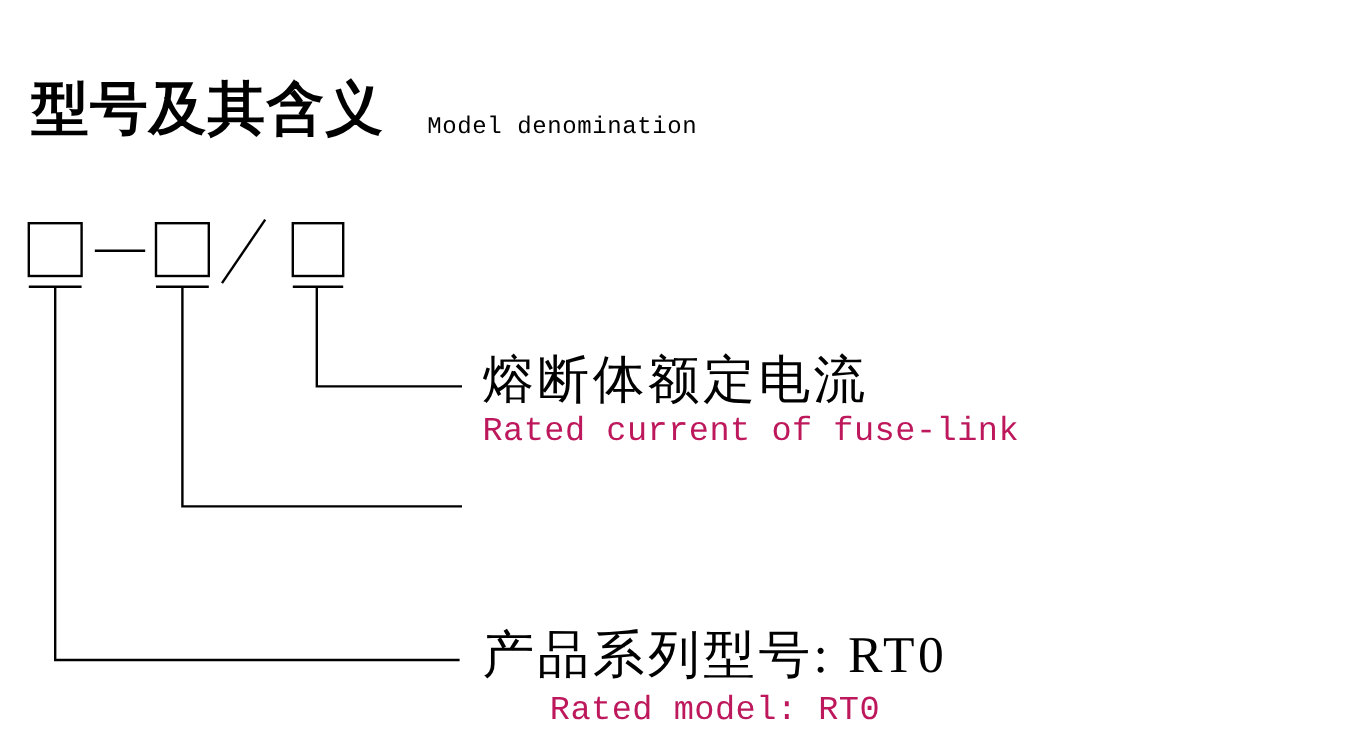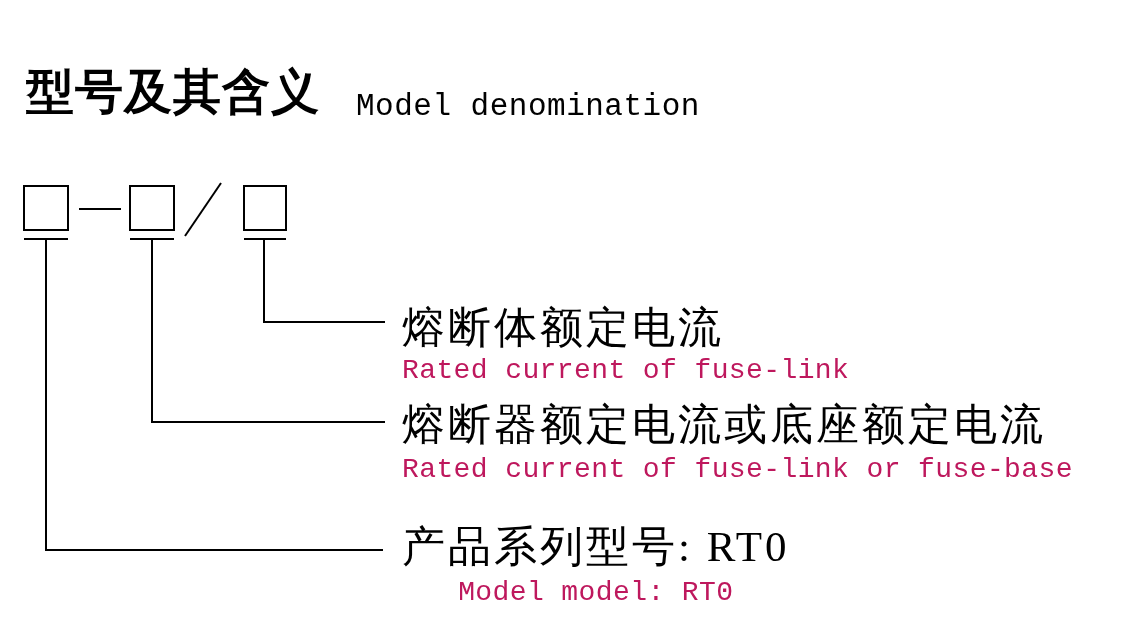--- a/index.html
+++ b/index.html
@@ -25,21 +25,21 @@
     line-height: 52px;
     letter-spacing: 1px;
     color: #000000;
     white-space: nowrap;
   }
   .title-en {
     position: absolute;
     left: 356px;
     top: 92px;
     font-family: "Liberation Mono", monospace;
-    font-size: 31px;
+    font-size: 20px;
     line-height: 30px;
     letter-spacing: 0.5px;
     color: #000000;
     white-space: nowrap;
   }
   .diagram-svg {
     position: absolute;
     left: 0;
     top: 0;
     width: 1130px;
@@ -57,21 +57,21 @@
     letter-spacing: 3px;
     color: #000000;
   }
   .label-en {
     font-family: "Liberation Mono", monospace;
     font-size: 28px;
     line-height: 30px;
     letter-spacing: 0.4px;
     color: #be185d;
   }
-  .lg-fuse-link { top: 304px; }
+  .lg-fuse-link { top: 294px; }
   .lg-fuse-link .label-en { margin-top: 4px; }
   .lg-rated { top: 401px; }
   .lg-rated .label-en { margin-top: 6px; }
   .lg-series { top: 523px; text-align: center; }
   .lg-series .label-en { margin-top: 7px; }
 </style>
 </head>
 <body>
 
 <div class="page">
@@ -96,23 +96,19 @@
     <path d="M264 239 V322 H385"></path>
     <path d="M152 239 V422 H385"></path>
     <path d="M46 239 V550 H383"></path>
   </svg>
 
   <div class="label-group lg-fuse-link">
     <div class="label-zh">熔断体额定电流</div>
     <div class="label-en">Rated current of fuse-link</div>
   </div>
 
-  <div class="label-group lg-rated">
-    <div class="label-zh">熔断器额定电流或底座额定电流</div>
-    <div class="label-en">Rated current of fuse-link or fuse-base</div>
-  </div>
 
   <div class="label-group lg-series">
     <div class="label-zh">产品系列型号: RT0</div>
-    <div class="label-en">Model model: RT0</div>
+    <div class="label-en">Rated model: RT0</div>
   </div>
 
 </div>
 
 </body></html>

